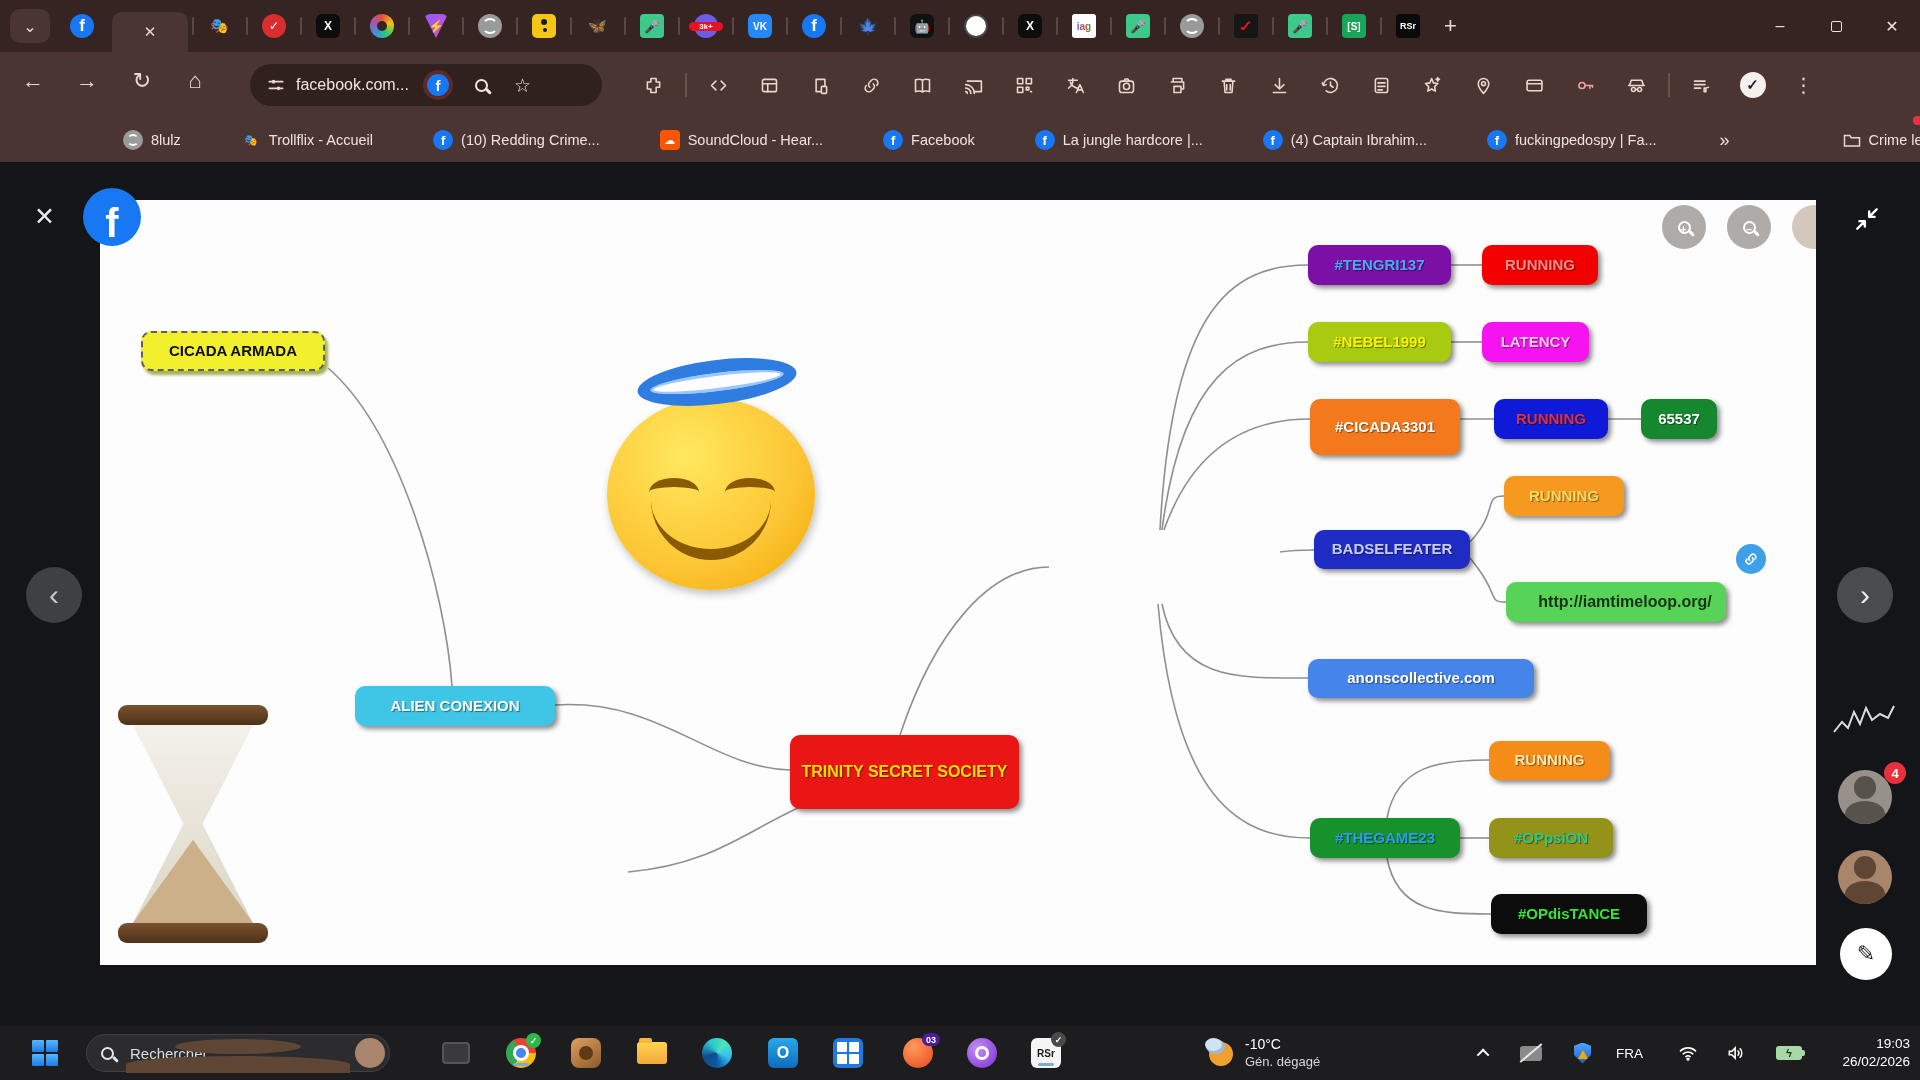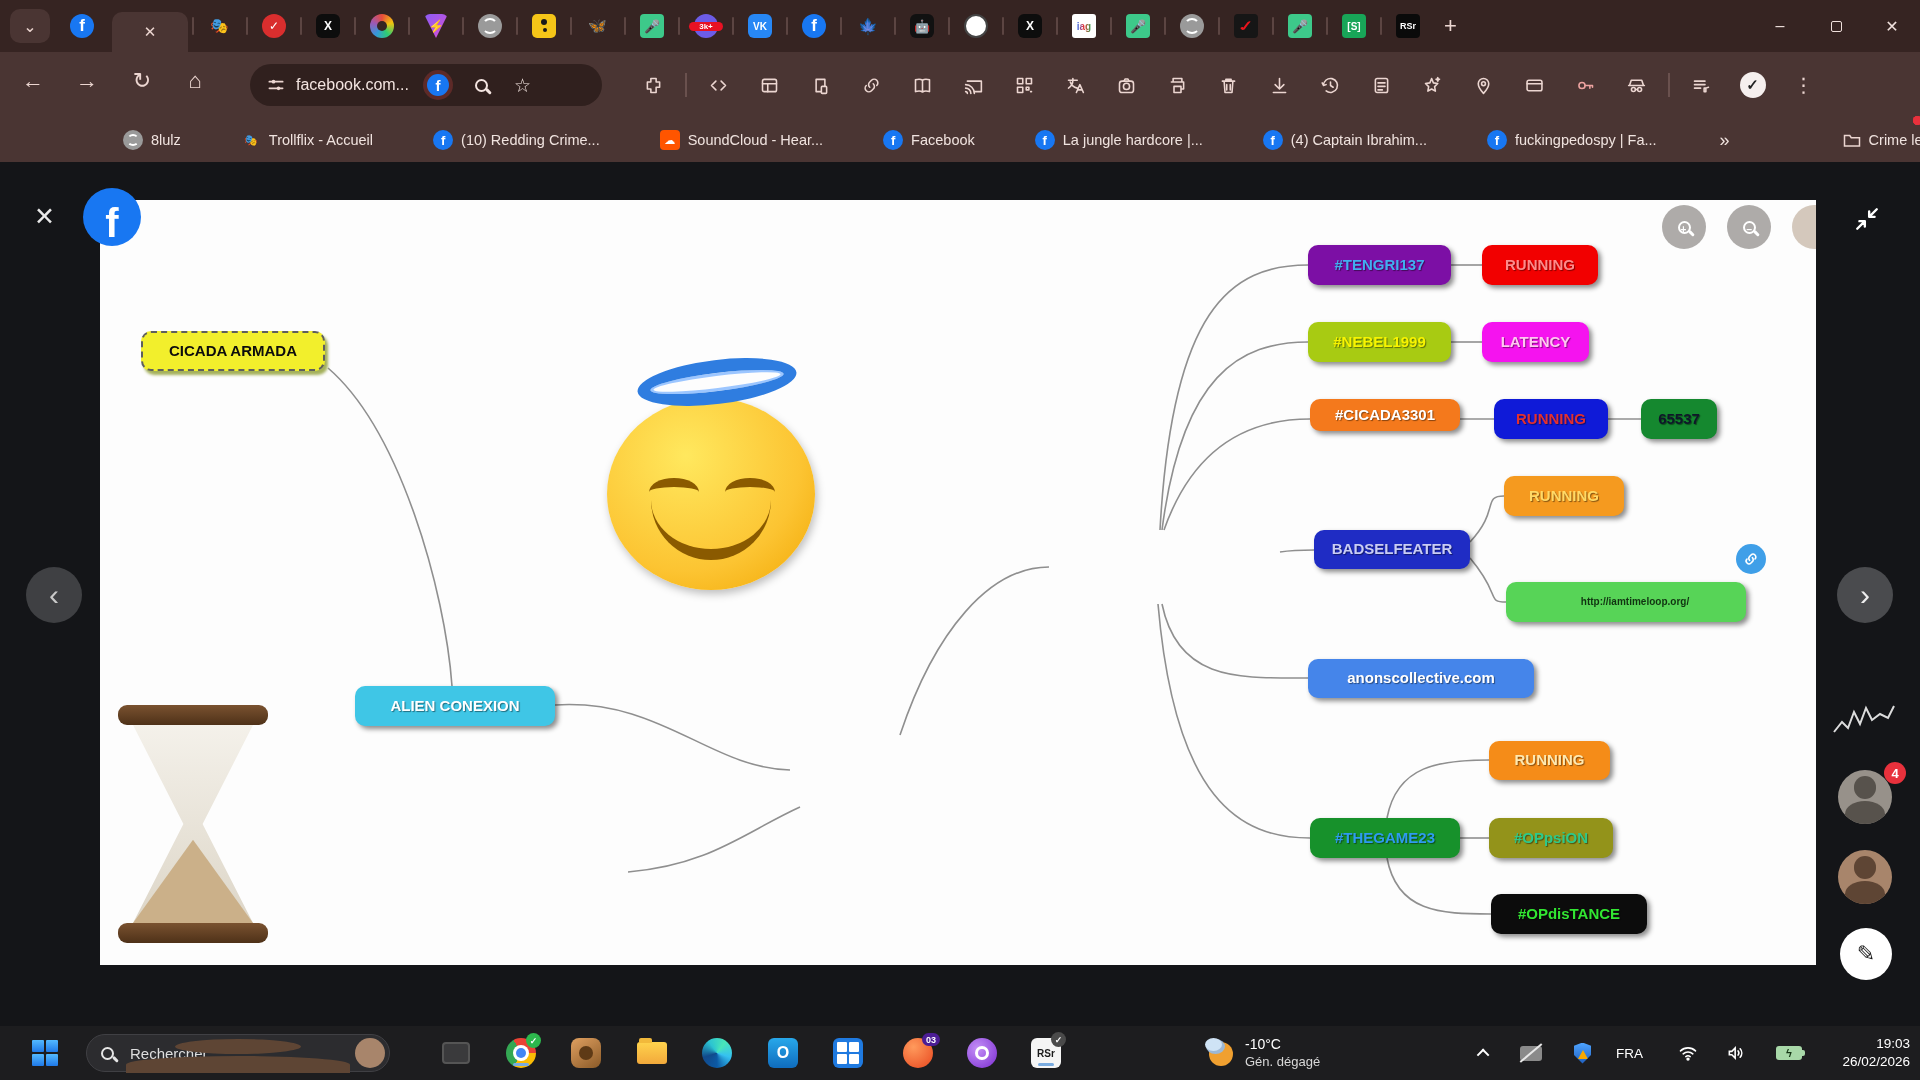--- a/index.html
+++ b/index.html
@@ -121,26 +121,26 @@
     border:2px dashed #5e5e5e; box-shadow:3px 4px 3px #a4b05a; }
   #nd-alien { left:255px; top:486px; width:200px; height:40px; background:#3fc6e6; color:#fff; }
   #nd-trinity { left:690px; top:535px; width:229px; height:74px; background:#ea1515; color:#ffdf00; font-size:16px; }
   #nd-800 { left:298px; top:642px; width:230px; height:91px; background:#fbf400; color:#e01616;
     border:4px solid #e01616; border-radius:8px; font-size:15px; }
   #nd-ren { left:949px; top:330px; width:231px; height:74px; background:#0d11e3; color:#fff; font-size:17px; }
   #nd-tengri { left:1208px; top:45px; width:143px; height:40px; background:#7c0fa5; color:#42aef0; }
   #nd-run1 { left:1382px; top:45px; width:116px; height:40px; background:#f20000; color:#ff8a8a; }
   #nd-nebel { left:1208px; top:122px; width:143px; height:40px; background:#a8cb12; color:#f8f400; }
   #nd-latency { left:1382px; top:122px; width:107px; height:40px; background:#f513ef; color:#ffc8f0; }
-  #nd-c3301 { left:1210px; top:199px; width:150px; height:32px; background:#f4791c; color:#fff; }
+  #nd-c3301 { left:1210px; top:199px; width:150px; height:56px; background:#f4791c; color:#fff; }
   #nd-run2 { left:1394px; top:199px; width:114px; height:40px; background:#0f1ad8; color:#e23030; }
-  #nd-65537 { left:1541px; top:199px; width:76px; height:40px; background:#15882f; color:#0f172a; }
+  #nd-65537 { left:1541px; top:199px; width:76px; height:40px; background:#15882f; color:#ffffff; }
   #nd-run3 { left:1404px; top:276px; width:120px; height:40px; background:#f59a1f; color:#ffd966; }
   #nd-badself { left:1214px; top:330px; width:156px; height:39px; background:#1f2cc4; color:#c9cdf5; }
-  #nd-timeloop { left:1406px; top:382px; width:240px; height:40px; background:#57d457; color:#113311; font-size:10px;padding-left:24px; }
+  #nd-timeloop { left:1406px; top:382px; width:220px; height:40px; background:#57d457; color:#113311; font-size:16px;padding-left:24px; }
   #nd-anons { left:1208px; top:459px; width:226px; height:39px; background:#4585ea; color:#fff; }
   #nd-run4 { left:1389px; top:541px; width:121px; height:39px; background:#f58c18; color:#ffe9b0; }
   #nd-game { left:1210px; top:618px; width:150px; height:40px; background:#17912b; color:#2e9bf0; }
   #nd-oppsion { left:1389px; top:618px; width:124px; height:40px; background:#93931a; color:#2ec98a; }
   #nd-opdist { left:1391px; top:694px; width:156px; height:40px; background:#0c0c0c; color:#32e632; }
   .linkbub { position:absolute; left:1636px; top:344px; width:30px; height:30px; border-radius:50%;
     background:#3f9fe8; z-index:3; display:flex; align-items:center; justify-content:center; }
   .linkbub svg { width:16px; height:16px; stroke:#fff; stroke-width:2.4; fill:none; stroke-linecap:round; }
   .connectors { position:absolute; inset:0; z-index:1; }
 
@@ -546,20 +546,21 @@
         </div>
       <div class="zoombtn" style="left:1627px;top:5px">
           <span class="mag">
             <span class="sign" style="left:5px;top:5px">−</span>
           </span>
         </div>
       <div class="zoombtn zb3" style="left:1692px;top:5px"></div>
 
       <div class="nd" id="nd-cicada">CICADA ARMADA</div>
       <div class="nd tsh" id="nd-alien">ALIEN CONEXION</div>
+      <div class="nd tsh" id="nd-trinity">TRINITY SECRET SOCIETY</div>
       <div class="nd tsh" id="nd-tengri">#TENGRI137</div>
       <div class="nd tsh" id="nd-run1">RUNNING</div>
       <div class="nd tsh" id="nd-nebel">#NEBEL1999</div>
       <div class="nd tsh" id="nd-latency">LATENCY</div>
       <div class="nd tsh" id="nd-c3301">#CICADA3301</div>
       <div class="nd tsh" id="nd-run2">RUNNING</div>
       <div class="nd tsh" id="nd-65537">65537</div>
       <div class="nd tsh" id="nd-run3">RUNNING</div>
       <div class="nd tsh" id="nd-badself">BADSELFEATER</div>
       <div class="nd" id="nd-timeloop">http://iamtimeloop.org/</div>

